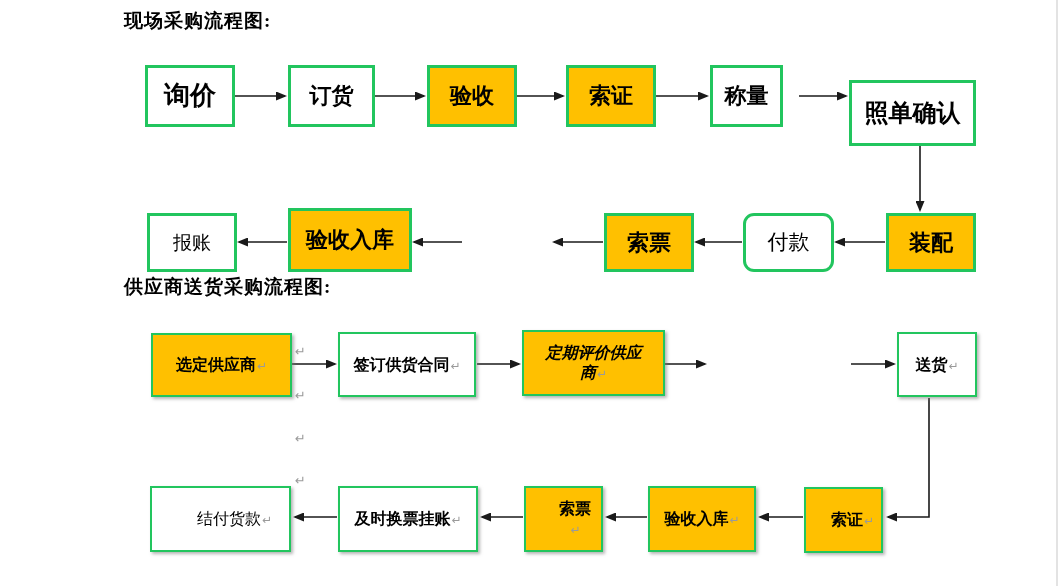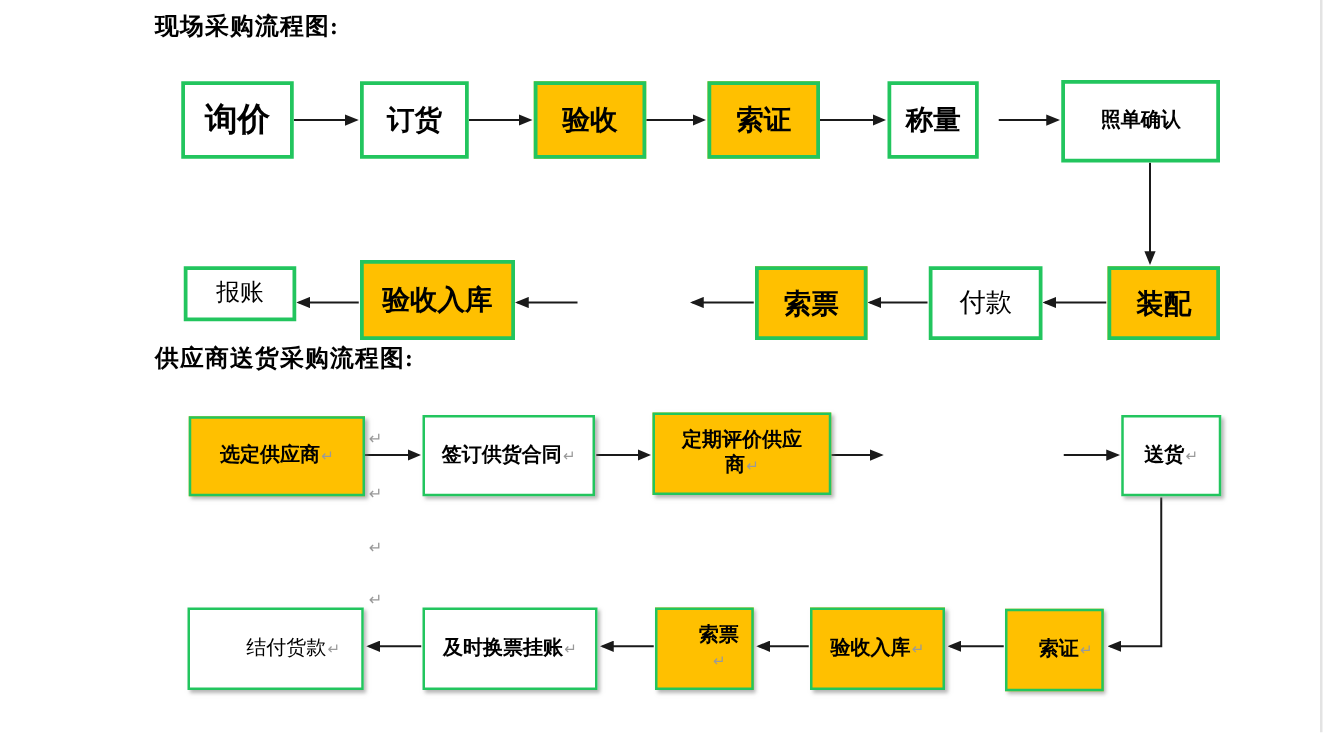--- a/index.html
+++ b/index.html
@@ -8,21 +8,21 @@
   .stage { position:absolute; left:11px; top:0; width:1059px; height:586px; background:#fff; }
   .arrows { position:absolute; left:0; top:0; width:1059px; height:586px; pointer-events:none; }
   .title { position:absolute; font-weight:bold; font-size:19px; color:#000; letter-spacing:1px;
            font-family:"Liberation Serif", serif; white-space:nowrap; }
   .box { position:absolute; box-sizing:border-box; border:3px solid #22c55e; background:#fff;
          display:flex; align-items:center; justify-content:center; text-align:center;
          color:#000; line-height:1.25; }
   .gold { background:#FFC000; }
   .c1 { font-size:22px; font-weight:bold; }
   .big { font-size:26px; }
-  .mid { font-size:16px; }
+  .mid { font-size:24px;margin-top:16px; }
   .plain { font-weight:normal; font-size:19px; }
   .plain2 { font-weight:normal; font-size:21px; }
   .c2 { border-width:2px; font-size:16px; font-weight:bold;
         box-shadow:2px 2px 3px rgba(120,120,120,0.55); padding:0 6px; }
   .c2.plainc2 { font-weight:normal; }
   .c2.wrap { padding:0 14px; }
   .rmark { color:#9A9A9A; font-size:12px; font-weight:normal; margin-left:1px;
            font-family:"DejaVu Sans", sans-serif; }
   .fmark { position:absolute; color:#9A9A9A; font-size:13px;
            font-family:"DejaVu Sans", sans-serif; }
@@ -85,43 +85,43 @@
   <div class="box c1 gold" style="left:555px; top:65px; width:90px; height:62px;">
     <span class="lbl">索证</span>
   </div>
   <div class="box c1" style="left:699px; top:65px; width:73px; height:62px;">
     <span class="lbl">称量</span>
   </div>
   <div class="box c1 mid" style="left:838px; top:64px; width:127px; height:66px;">
     <span class="lbl">照单确认</span>
   </div>
 
-  <div class="box plain" style="left:136px; top:213px; width:90px; height:44px;">
+  <div class="box plain" style="left:136px; top:213px; width:90px; height:59px;">
     <span class="lbl">报账</span>
   </div>
   <div class="box c1 gold" style="left:277px; top:208px; width:124px; height:64px;">
     <span class="lbl">验收入库</span>
   </div>
   <div class="box c1 gold" style="left:593px; top:213px; width:90px; height:59px;">
     <span class="lbl">索票</span>
   </div>
-  <div class="box plain2" style="left:732px; top:213px; width:91px; height:59px;">
+  <div class="box plain2" style="left:732px; top:213px; width:91px; height:59px;border-radius:11px;">
     <span class="lbl">付款</span>
   </div>
   <div class="box c1 gold" style="left:875px; top:213px; width:90px; height:59px;">
     <span class="lbl">装配</span>
   </div>
 
   <div class="box c2 gold" style="left:140px; top:333px; width:141px; height:64px;">
     <span class="lbl"><span>选定供应商</span><span class="rmark">↵</span></span>
   </div>
   <div class="box c2" style="left:327px; top:332px; width:138px; height:65px;">
     <span class="lbl"><span>签订供货合同</span><span class="rmark">↵</span></span>
   </div>
-  <div class="box c2 gold wrap" style="left:511px; top:330px; width:143px; height:66px;">
+  <div class="box c2 gold wrap" style="left:511px; top:330px; width:143px; height:66px;font-style:italic;">
     <span class="lbl"><span>定期评价供应商</span><span class="rmark">↵</span></span>
   </div>
   <div class="box c2" style="left:886px; top:332px; width:80px; height:65px;">
     <span class="lbl"><span>送货</span><span class="rmark">↵</span></span>
   </div>
 
   <div class="box c2 plainc2" style="left:139px; top:486px; width:141px; height:66px;padding-left:34px;">
     <span class="lbl"><span>结付货款</span><span class="rmark">↵</span></span>
   </div>
   <div class="box c2" style="left:327px; top:486px; width:140px; height:66px;">

